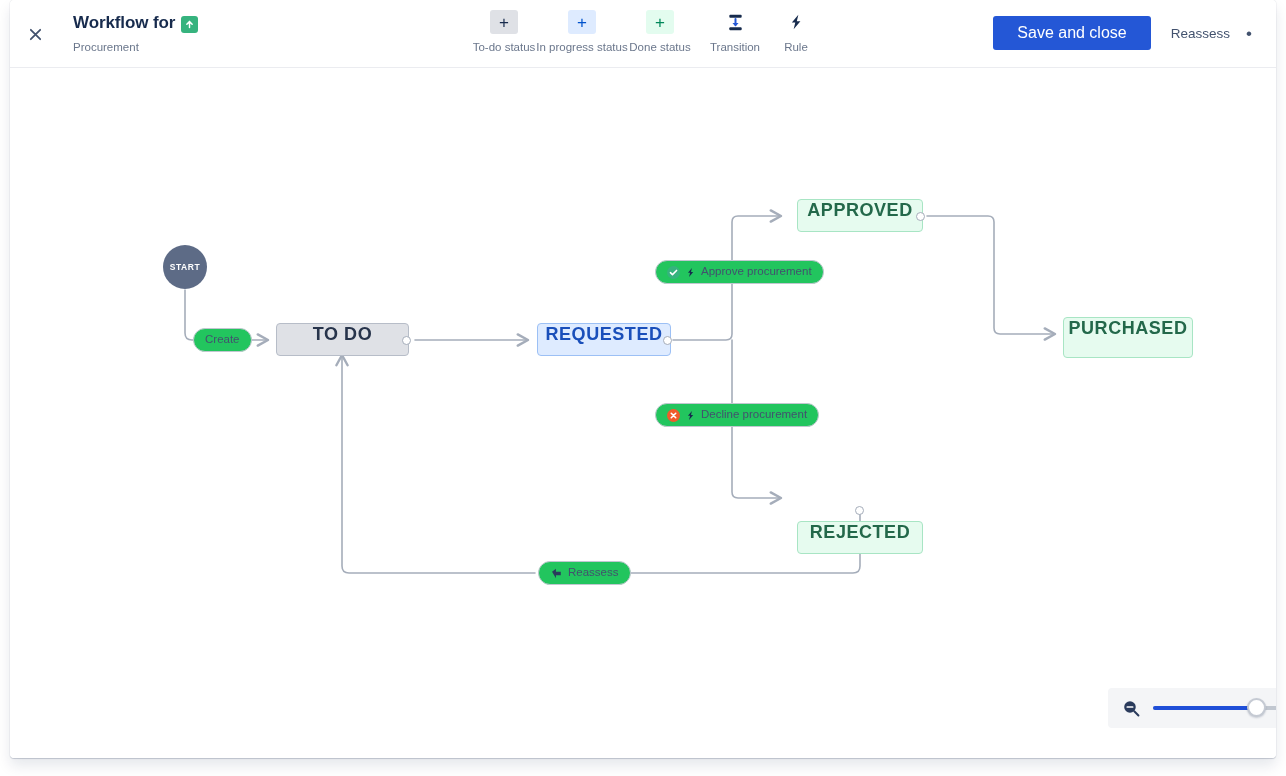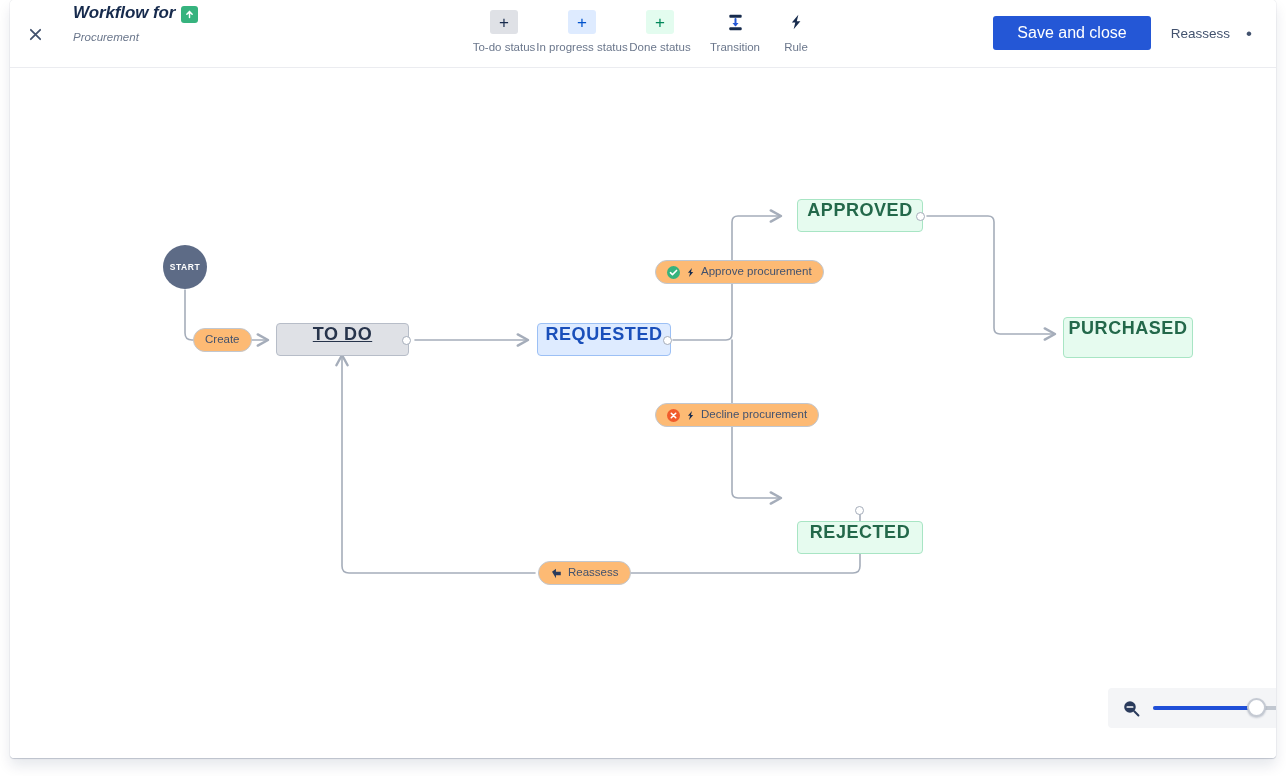--- a/index.html
+++ b/index.html
@@ -28,21 +28,21 @@
     border-bottom: 1px solid #ebecf0;
   }
   #close-btn {
     position: absolute; left: 8px; top: 17px;
     width: 34px; height: 34px;
     display:flex; align-items:center; justify-content:center;
     color: #42526e; font-size: 19px; line-height:1;
     cursor: pointer; border-radius: 3px;
     font-family: "Liberation Sans", sans-serif;
   }
-  #title-block { position:absolute; left: 63px; top: 2px; font-style: italic; }
+  #title-block { position:absolute; left: 63px; top: 12px; }
   #wf-title {
     font-size: 17px; font-weight: bold; color: #172b4d;
     letter-spacing: -0.1px; line-height: 22px;
     display:flex; align-items:center; gap:6px;
   }
   #wf-title-text { display:inline-block; }
   #proj-icon {
     width: 17px; height: 17px; border-radius: 3px;
     background: #36b37e; display:inline-flex;
     align-items:center; justify-content:center;
@@ -122,21 +122,21 @@
     position:absolute; width:44px; height:44px; border-radius:50%;
     background:#5d6b86; color:#fff; display:flex;
     align-items:center; justify-content:center;
     font-size: 8.5px; font-weight:bold; letter-spacing:0.6px;
     cursor:pointer; user-select:none;
   }
 
   
   .pill {
     position:absolute; height: 24px; border-radius: 12px;
-    background:#fdba74; border:1px solid #c1c7d0;
+    background:#22c55e; border:1px solid #c1c7d0;
     display:flex; align-items:center; gap: 5px;
     padding: 0 11px; font-size: 11.5px; color:#42526e;
     cursor:pointer; user-select:none; white-space: nowrap;
   }
   .pill .ic { display:flex; align-items:center; }
   .pill-label { line-height:1; }
 
   
   .dot {
     position:absolute; width:9px; height:9px; border-radius:50%;
@@ -262,21 +262,21 @@
 
         <path d="M850,443 L850,498 Q850,505 843,505 L613,505"></path>
         <path d="M525,505 L339,505 Q332,505 332,498 L332,287" marker-end="url(#arw)"></path>
       </g>
     </svg>
 
     <div id="start-node" style="left:153px; top:177px;">
       <span>START</span>
     </div>
 
-    <div class="node todo" style="left:266px; top:255px; width:133px; height:33px;text-decoration:underline;">
+    <div class="node todo" style="left:266px; top:255px; width:133px; height:33px;">
       <span>TO DO</span>
     </div>
     <div class="dot" style="left:392px; top:268px;"></div>
 
     <div class="node prog" style="left:527px; top:255px; width:134px; height:33px;">
       <span>REQUESTED</span>
     </div>
     <div class="dot" style="left:653px; top:268px;"></div>
 
     <div class="node done" style="left:787px; top:131px; width:126px; height:33px;">

